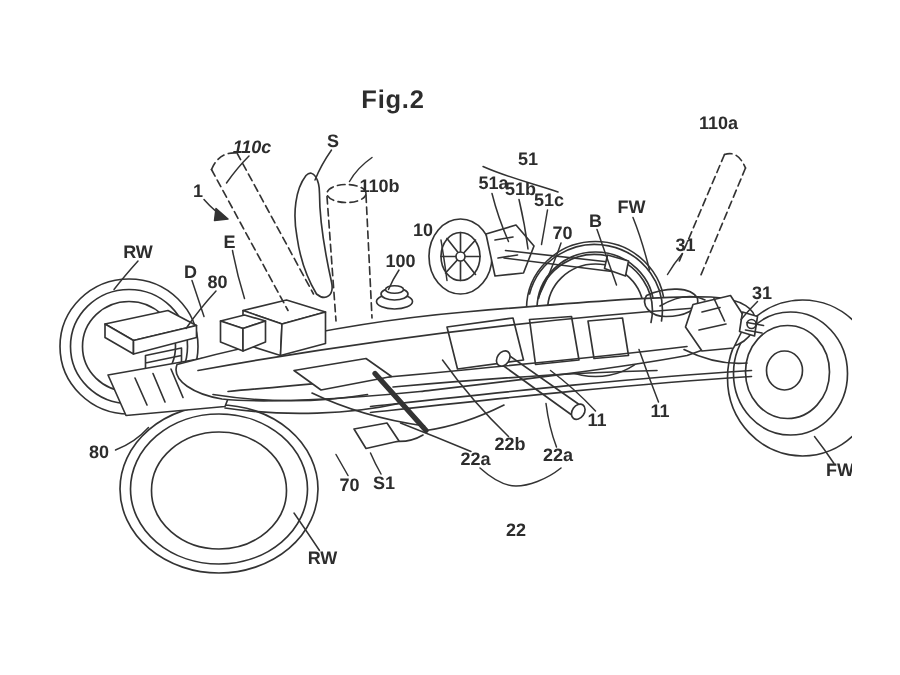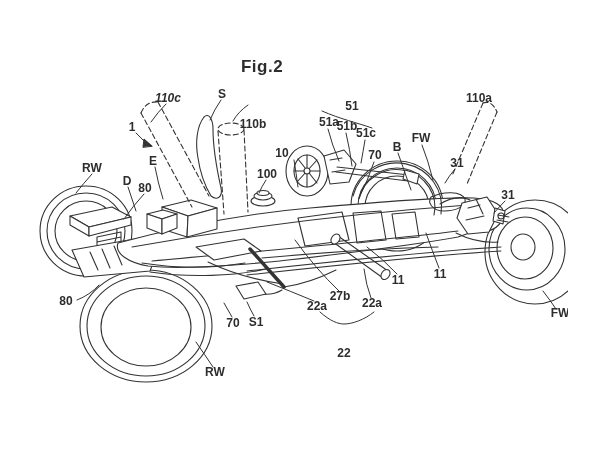--- a/index.html
+++ b/index.html
@@ -168,37 +168,37 @@
   <div class="fig-title" style="left: 262px; top: 67px;">Fig.2</div>
 
   <div>
       <span class="ref" style="left: 168px; top: 98px; font-style: italic;">110c</span>
       <span class="ref" style="left: 222px; top: 94px;">S</span>
       <span class="ref" style="left: 253px; top: 99px; margin-top: 25px;">110b</span>
       <span class="ref" style="left: 352px; top: 106px;">51</span>
       <span class="ref" style="left: 329px; top: 122px; text-align: right;">51a</span>
       <span class="ref" style="left: 347px; top: 126px;">51b</span>
       <span class="ref" style="left: 366px; top: 133px;">51c</span>
-      <span class="ref" style="left: 479px; top: 98px;">110a</span>
+      <span class="ref" style="left: 479px; top: 82px;">110a</span>
       <span class="ref" style="left: 132px; top: 127px;">1</span>
       <span class="ref" style="left: 421px; top: 138px;">FW</span>
       <span class="ref" style="left: 397px; top: 147px;">B</span>
       <span class="ref" style="left: 282px; top: 153px;">10</span>
       <span class="ref" style="left: 375px; top: 155px;">70</span>
       <span class="ref" style="left: 457px; top: 163px;">31</span>
       <span class="ref" style="left: 153px; top: 161px;">E</span>
       <span class="ref" style="left: 92px; top: 168px;">RW</span>
       <span class="ref" style="left: 127px; top: 181px;">D</span>
       <span class="ref" style="left: 145px; top: 188px;">80</span>
       <span class="ref" style="left: 267px; top: 174px;">100</span>
       <span class="ref" style="left: 508px; top: 195px;">31</span>
       <span class="ref" style="left: 398px; top: 280px;">11</span>
       <span class="ref" style="left: 440px; top: 274px;">11</span>
       <span class="ref" style="left: 66px; top: 301px;">80</span>
-      <span class="ref" style="left: 340px; top: 296px;">27b</span>
+      <span class="ref" style="left: 340px; top: 296px;">22b</span>
       <span class="ref" style="left: 317px; top: 306px;">22a</span>
       <span class="ref" style="left: 372px; top: 303px;">22a</span>
       <span class="ref" style="left: 560px; top: 313px;">FW</span>
       <span class="ref" style="left: 233px; top: 323px;">70</span>
       <span class="ref" style="left: 256px; top: 322px;">S1</span>
       <span class="ref" style="left: 344px; top: 330px; margin-top: 23px;">22</span>
       <span class="ref" style="left: 215px; top: 372px;">RW</span>
     </div>
 </div>
 

